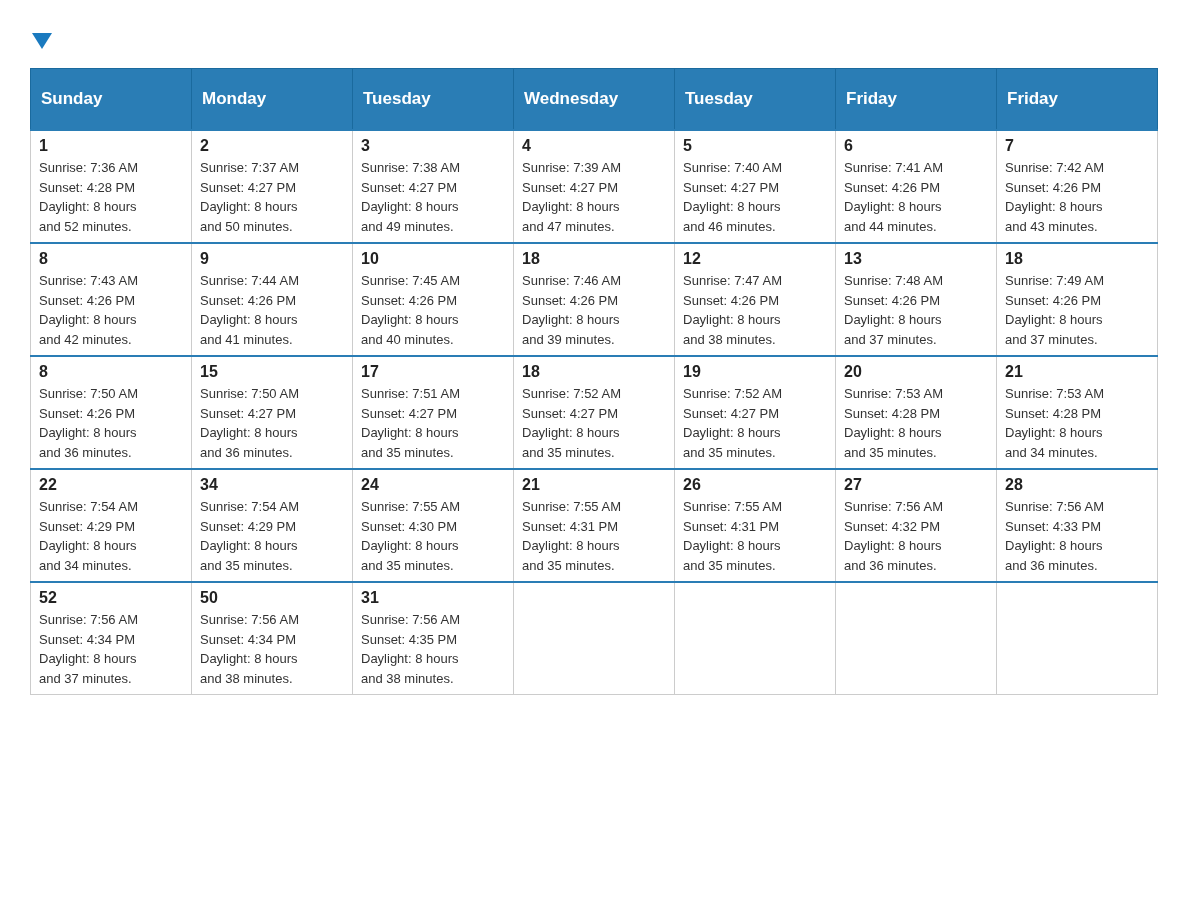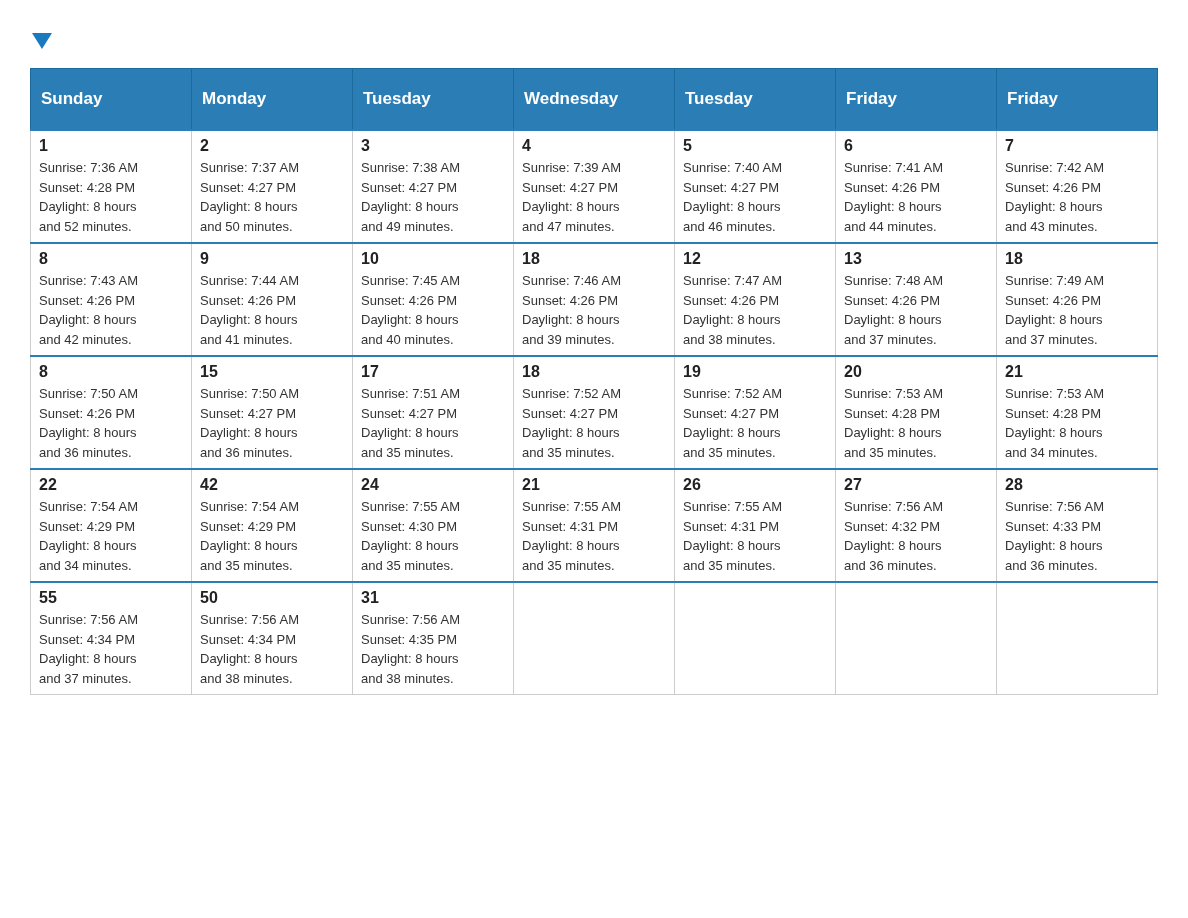--- a/index.html
+++ b/index.html
@@ -219,21 +219,21 @@
         <span class="day-number">21</span>
         <span class="day-info">Sunrise: 7:53 AM<br>Sunset: 4:28 PM<br>Daylight: 8 hours<br>and 34 minutes.</span>
       </td>
       </tr>
       <tr>
         <td>
         <span class="day-number">22</span>
         <span class="day-info">Sunrise: 7:54 AM<br>Sunset: 4:29 PM<br>Daylight: 8 hours<br>and 34 minutes.</span>
       </td>
         <td>
-        <span class="day-number">42</span>
+        <span class="day-number">34</span>
         <span class="day-info">Sunrise: 7:54 AM<br>Sunset: 4:29 PM<br>Daylight: 8 hours<br>and 35 minutes.</span>
       </td>
         <td>
         <span class="day-number">24</span>
         <span class="day-info">Sunrise: 7:55 AM<br>Sunset: 4:30 PM<br>Daylight: 8 hours<br>and 35 minutes.</span>
       </td>
         <td>
         <span class="day-number">21</span>
         <span class="day-info">Sunrise: 7:55 AM<br>Sunset: 4:31 PM<br>Daylight: 8 hours<br>and 35 minutes.</span>
       </td>
@@ -245,21 +245,21 @@
         <span class="day-number">27</span>
         <span class="day-info">Sunrise: 7:56 AM<br>Sunset: 4:32 PM<br>Daylight: 8 hours<br>and 36 minutes.</span>
       </td>
         <td>
         <span class="day-number">28</span>
         <span class="day-info">Sunrise: 7:56 AM<br>Sunset: 4:33 PM<br>Daylight: 8 hours<br>and 36 minutes.</span>
       </td>
       </tr>
       <tr>
         <td>
-        <span class="day-number">55</span>
+        <span class="day-number">52</span>
         <span class="day-info">Sunrise: 7:56 AM<br>Sunset: 4:34 PM<br>Daylight: 8 hours<br>and 37 minutes.</span>
       </td>
         <td>
         <span class="day-number">50</span>
         <span class="day-info">Sunrise: 7:56 AM<br>Sunset: 4:34 PM<br>Daylight: 8 hours<br>and 38 minutes.</span>
       </td>
         <td>
         <span class="day-number">31</span>
         <span class="day-info">Sunrise: 7:56 AM<br>Sunset: 4:35 PM<br>Daylight: 8 hours<br>and 38 minutes.</span>
       </td>

